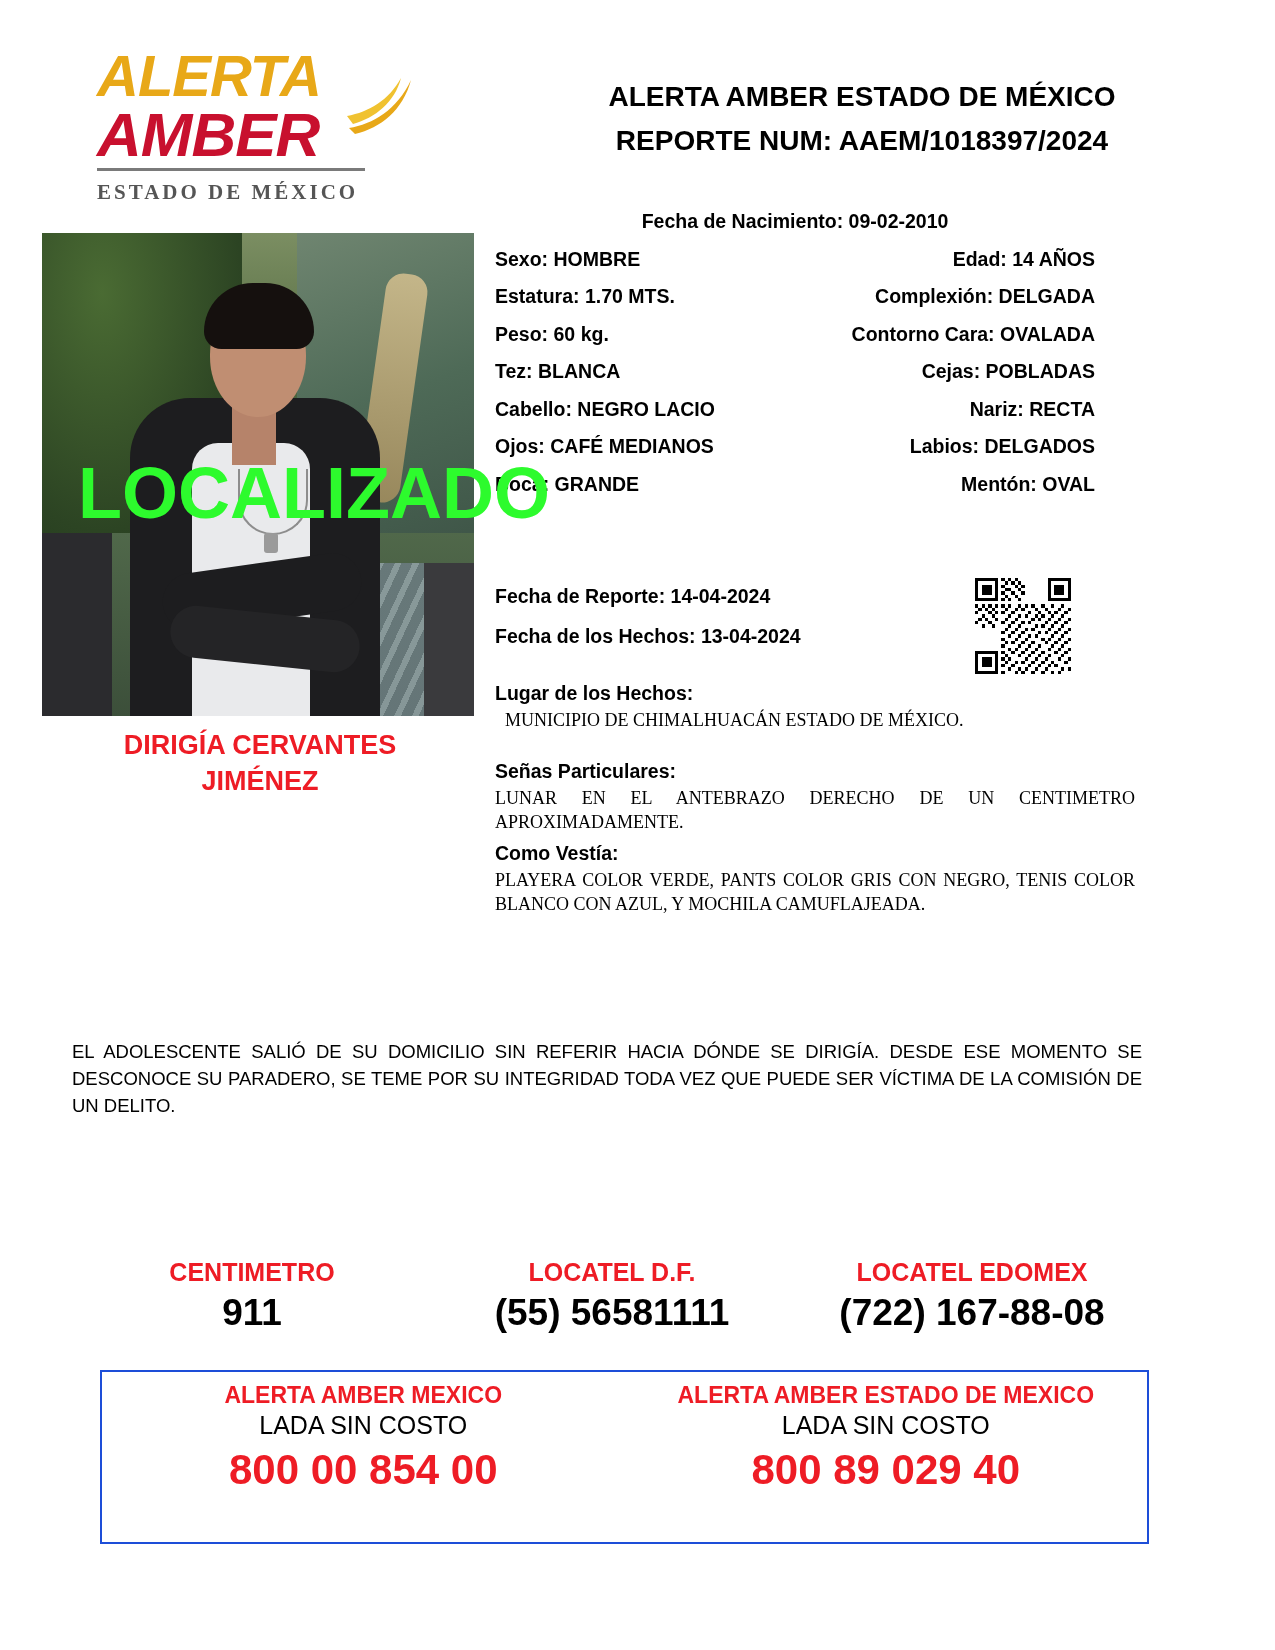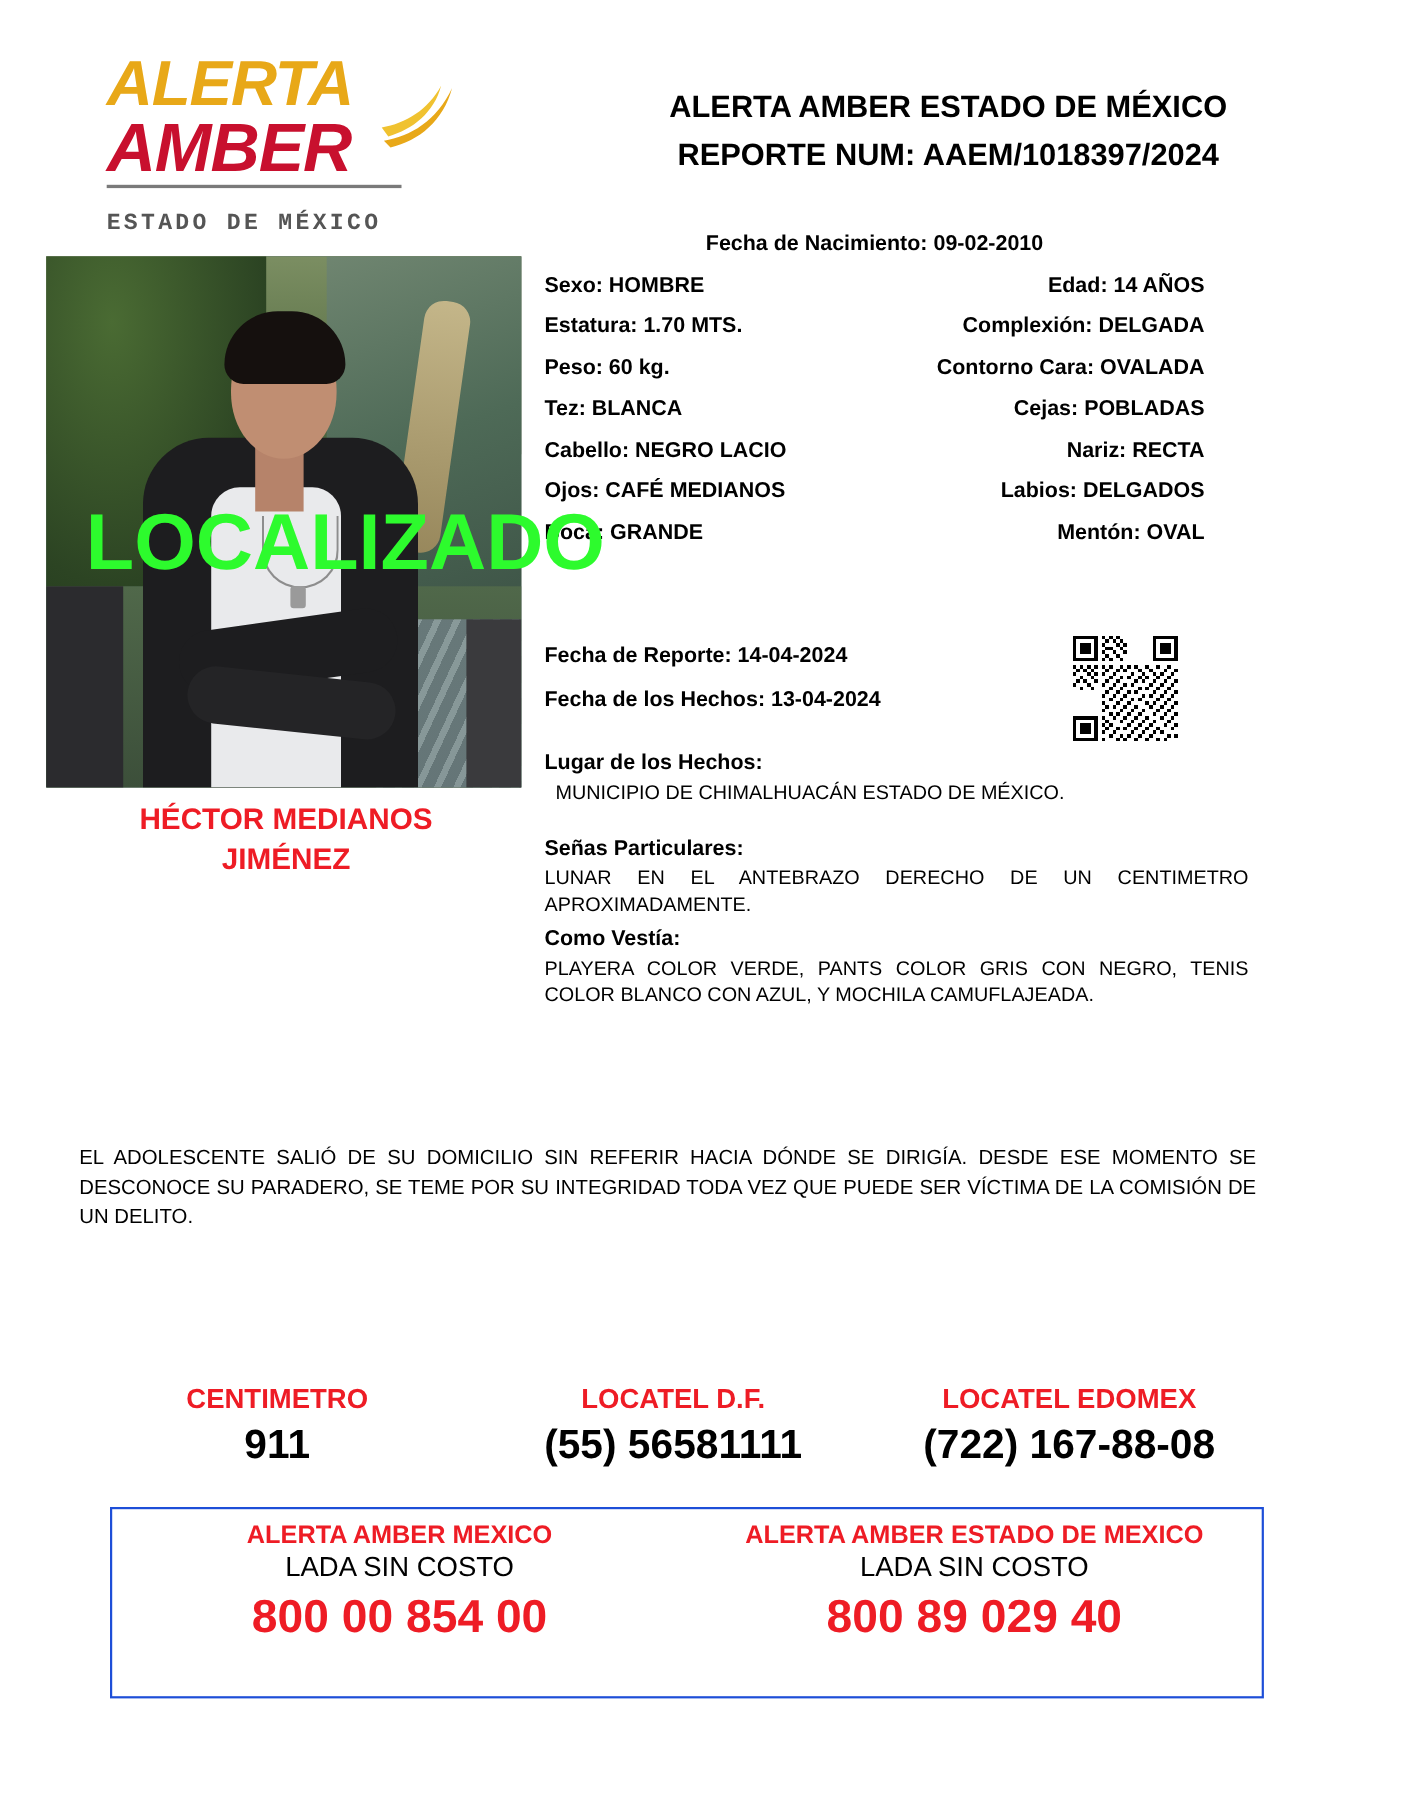--- a/index.html
+++ b/index.html
@@ -43,26 +43,26 @@
   .logo-amber {
     font-family: "Liberation Sans", sans-serif;
     font-weight: bold;
     font-size: 62px;
     letter-spacing: -1px;
     color: #c8102e;
     line-height: 62px;
     font-style: italic;
   }
   .logo-edomex {
-    font-family: Liberation Mono, monospace;
+    font-family: Liberation Serif, serif;
     font-weight: bold;
     font-size: 21px;
     letter-spacing: 3px;
     color: #555555;
-    margin-top: 21px;
+    margin-top: 9px;
   }
   .logo-underline {
     width: 268px;
     height: 3px;
     background: #7a7a7a;
     margin: 2px 0 4px 0;
   }
   .swoosh {
     position: absolute;
     right: -18px;
@@ -222,20 +222,21 @@
   .block { margin-top: 2px; }
   .block-label {
     font-weight: bold;
     font-size: 19.5px;
     margin-bottom: 3px;
   }
   .block-text {
     font-size: 18px;
     line-height: 24px;
     text-align: justify;
+    font-family: Liberation Serif, serif;
   }
   .indent { padding-left: 10px; }
 
   .dates {
     position: absolute;
     left: 495px;
     top: 585px;
     font-size: 19.5px;
     font-weight: bold;
   }
@@ -371,21 +372,21 @@
   <div class="ph-hair"></div>
   <div class="ph-chain"></div>
   <div class="ph-pendant"></div>
   <div class="ph-arm"></div>
   <div class="ph-arm2"></div>
 </div>
 
 <div class="localizado">LOCALIZADO</div>
 
 <div class="victim-name">
-  <div>HÉCTOR MEDIANOS</div>
+  <div>DIRIGÍA CERVANTES</div>
   <div>JIMÉNEZ</div>
 </div>
 
 <div class="details">
 
   <div class="row single-right">
     <span class="cell right">Fecha de Nacimiento: 09-02-2010</span>
   </div>
 
   <div class="row">

